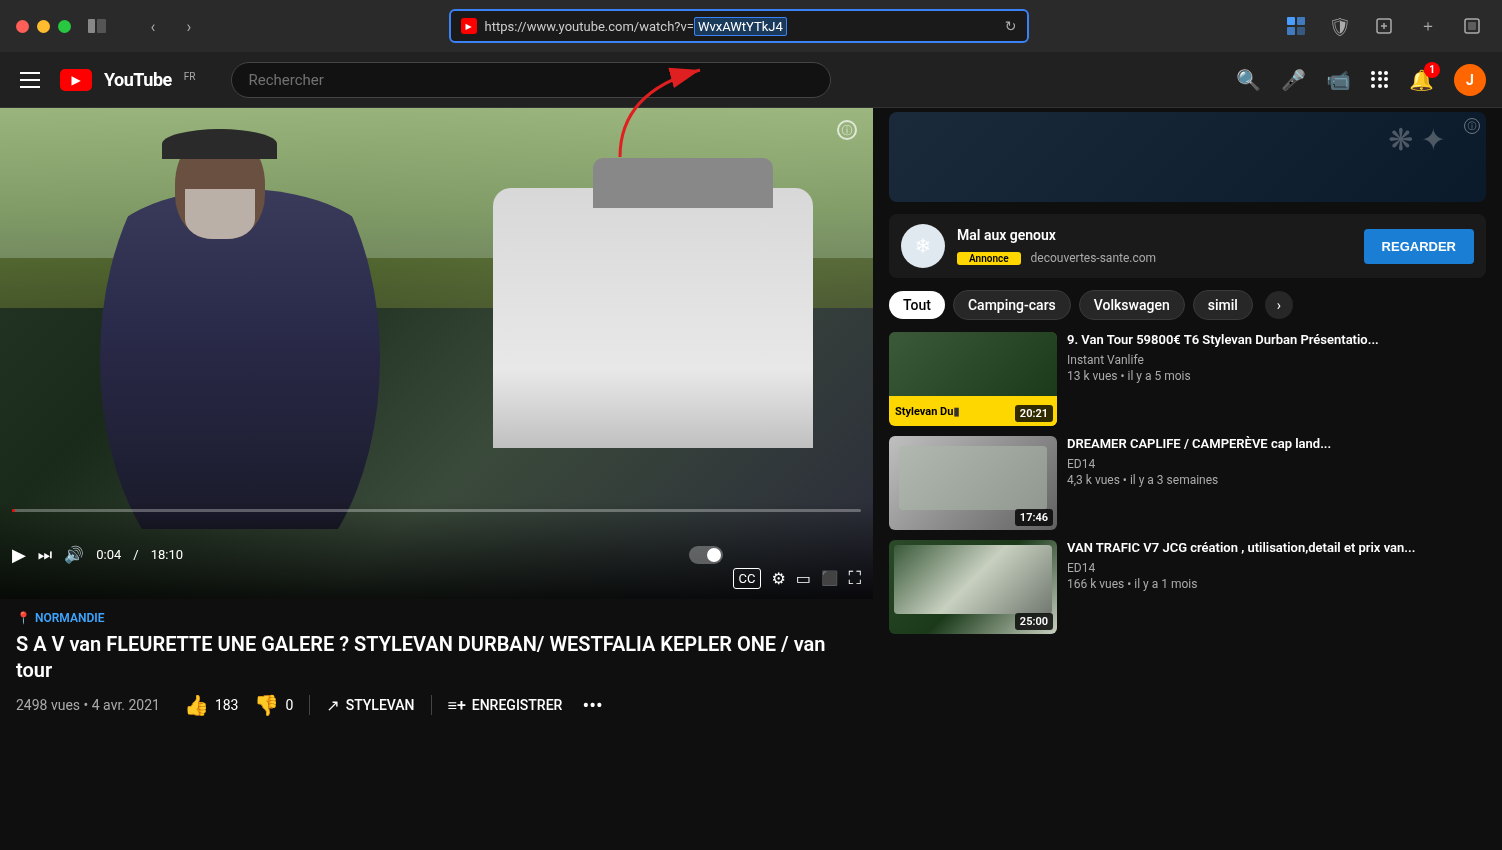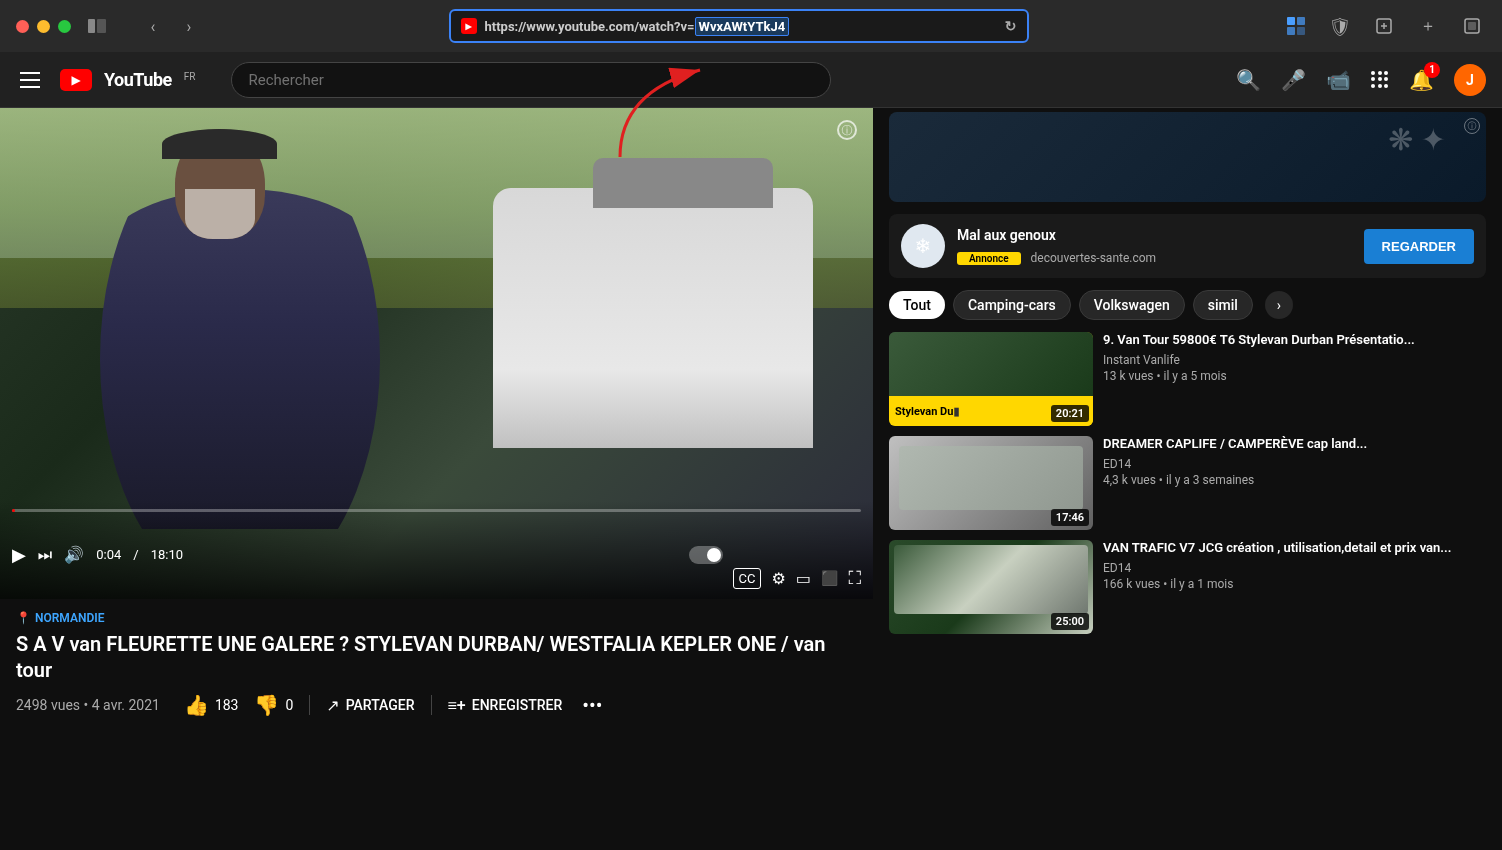--- a/index.html
+++ b/index.html
@@ -74,21 +74,20 @@
     .url-bar {
       width: 580px;
       height: 34px;
       background: #1a1a1a;
       border: 2px solid #3b82f6;
       border-radius: 6px;
       display: flex;
       align-items: center;
       padding: 12px 10px;
       gap: 8px;
-      font-weight: bold;
     }
     .url-favicon {
       width: 16px;
       height: 16px;
       background: #ff0000;
       border-radius: 3px;
       display: flex;
       align-items: center;
       justify-content: center;
       flex-shrink: 0;
@@ -610,21 +609,21 @@
     }
 
     
     .rec-video {
       display: flex;
       gap: 10px;
       margin-bottom: 10px;
       cursor: pointer;
     }
     .rec-thumb {
-      width: 204px;
+      width: 168px;
       height: 94px;
       flex-shrink: 0;
       border-radius: 6px;
       position: relative;
       overflow: hidden;
     }
     .thumb-duration {
       position: absolute;
       bottom: 4px;
       right: 4px;
@@ -852,21 +851,21 @@
             <span class="action-icon">👍</span>
             <span>183</span>
           </div>
           <div class="action-btn">
             <span class="action-icon">👎</span>
             <span>0</span>
           </div>
           <div class="divider-line"></div>
           <div class="share-btn">
             <span style="font-size:16px;">↗</span>
-            <span>PARTAGER</span>
+            <span>STYLEVAN</span>
           </div>
           <div class="divider-line"></div>
           <div class="save-btn">
             <span style="font-size:16px;">≡+</span>
             <span>ENREGISTRER</span>
           </div>
           <div class="more-btn">•••</div>
         </div>
       </div>
     </div>

